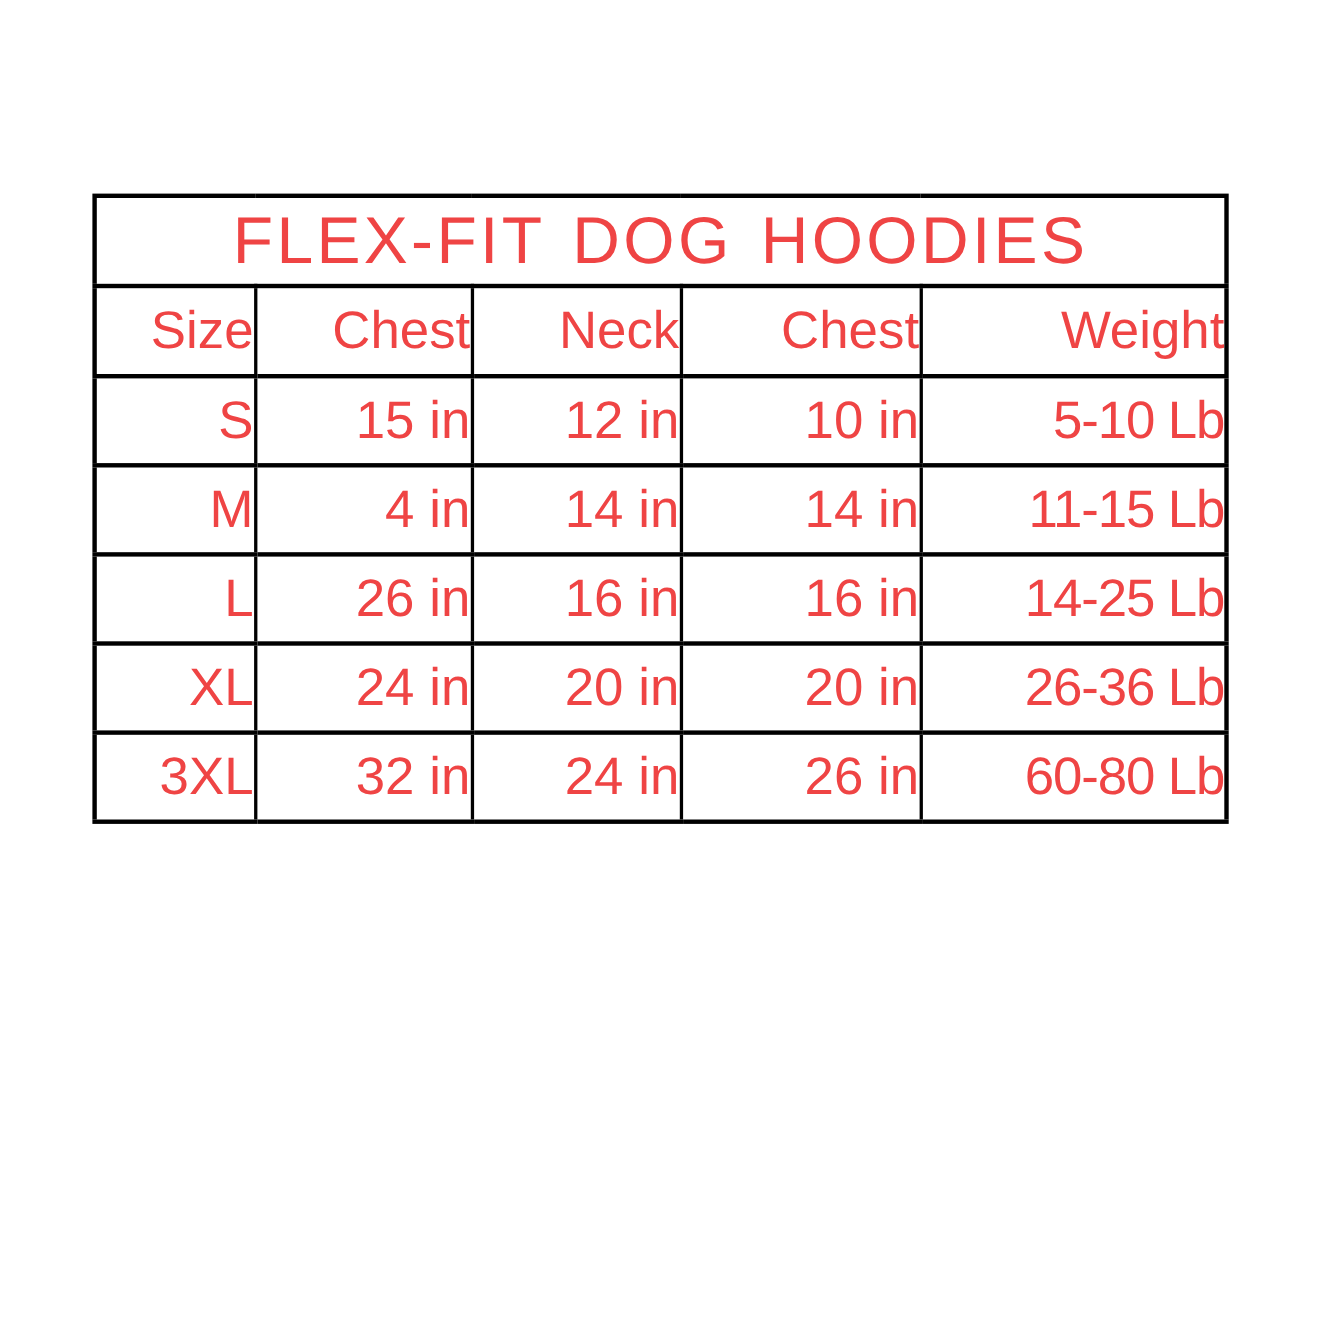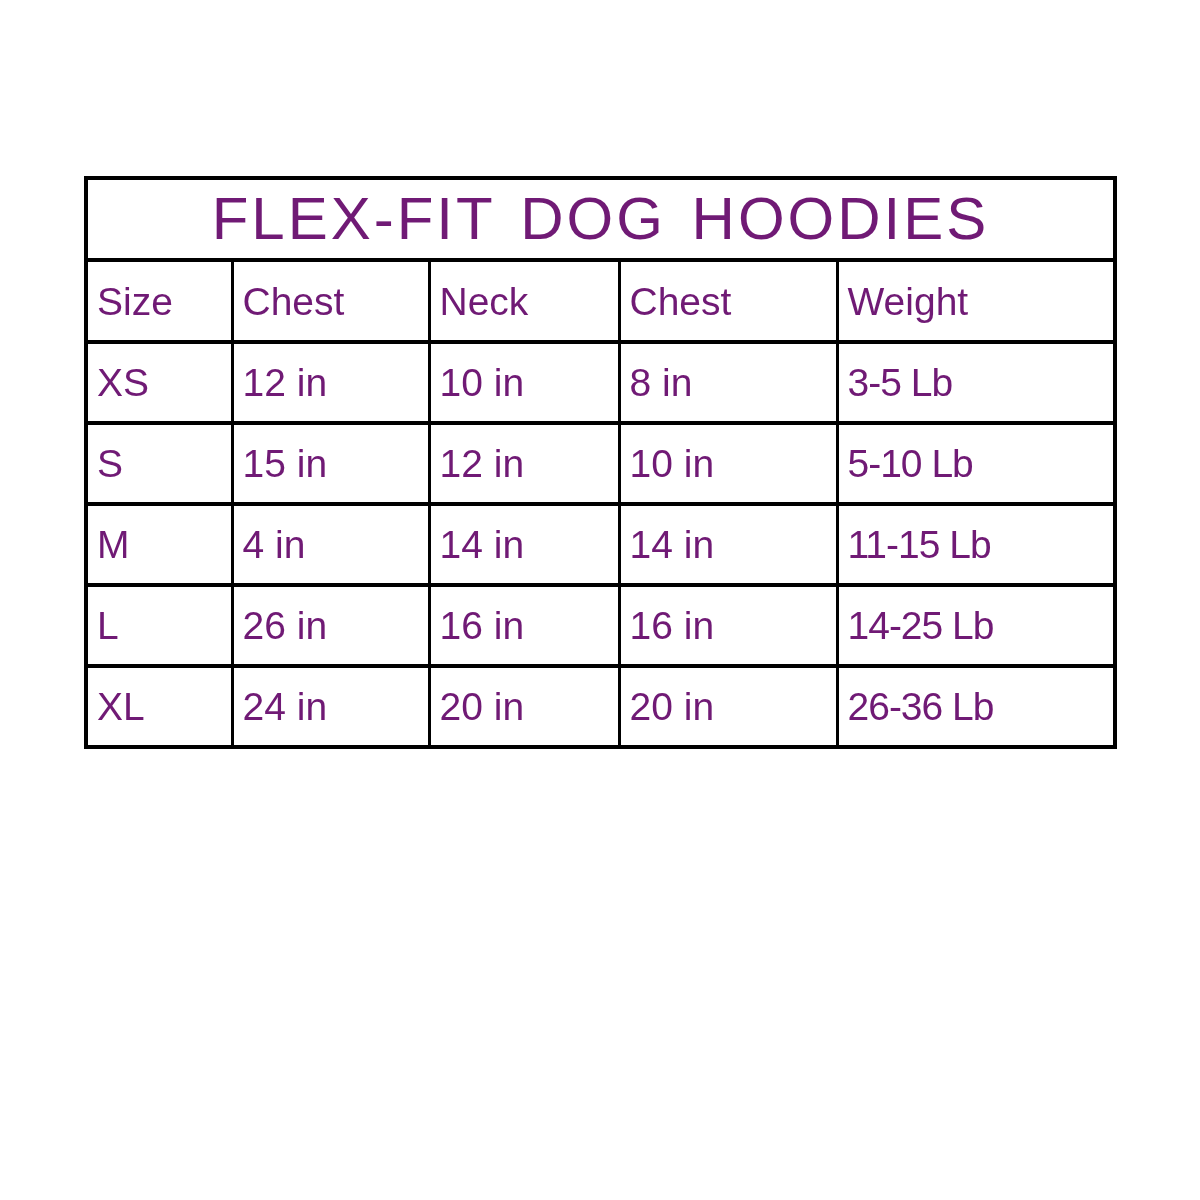--- a/index.html
+++ b/index.html
@@ -20,30 +20,30 @@
     position: absolute;
     left: 84px;
     top: 176px;
     width: 1029px;
   }
   table.size-chart {
     border-collapse: collapse;
     table-layout: fixed;
     width: 100%;
     background: #ffffff;
-    color: #701a75;
+    color: #ef4444;
   }
   table.size-chart td, table.size-chart th {
     border: 3px solid #000000;
     border-top-width: 4px;
     border-bottom-width: 4px;
     padding: 0 0 0 9px;
-    font-size: 39px;
+    font-size: 48px;
     font-weight: 400;
-    text-align: left;
+    text-align: right;
     vertical-align: middle;
     white-space: nowrap;
     overflow: hidden;
     line-height: 1.0;
   }
   table.size-chart { border: 4px solid #000000; }
   tr.title-row td {
     height: 78px;
     text-align: center;
     padding: 0;
@@ -73,27 +73,20 @@
           <td colspan="5">FLEX-FIT DOG HOODIES</td>
         </tr>
         <tr class="header-row">
           <td>Size</td>
           <td>Chest</td>
           <td>Neck</td>
           <td>Chest</td>
           <td>Weight</td>
         </tr>
         <tr class="data-row">
-          <td>XS</td>
-          <td>12 in</td>
-          <td>10 in</td>
-          <td>8 in</td>
-          <td class="weight-col">3-5 Lb</td>
-        </tr>
-        <tr class="data-row">
           <td>S</td>
           <td>15 in</td>
           <td>12 in</td>
           <td>10 in</td>
           <td class="weight-col">5-10 Lb</td>
         </tr>
         <tr class="data-row">
           <td>M</td>
           <td>4 in</td>
           <td>14 in</td>
@@ -107,16 +100,23 @@
           <td>16 in</td>
           <td class="weight-col">14-25 Lb</td>
         </tr>
         <tr class="data-row">
           <td>XL</td>
           <td>24 in</td>
           <td>20 in</td>
           <td>20 in</td>
           <td class="weight-col">26-36 Lb</td>
         </tr>
+        <tr class="data-row">
+          <td>3XL</td>
+          <td>32 in</td>
+          <td>24 in</td>
+          <td>26 in</td>
+          <td class="weight-col">60-80 Lb</td>
+        </tr>
       </tbody>
     </table>
   </div>
 </div>
 
 </body></html>

